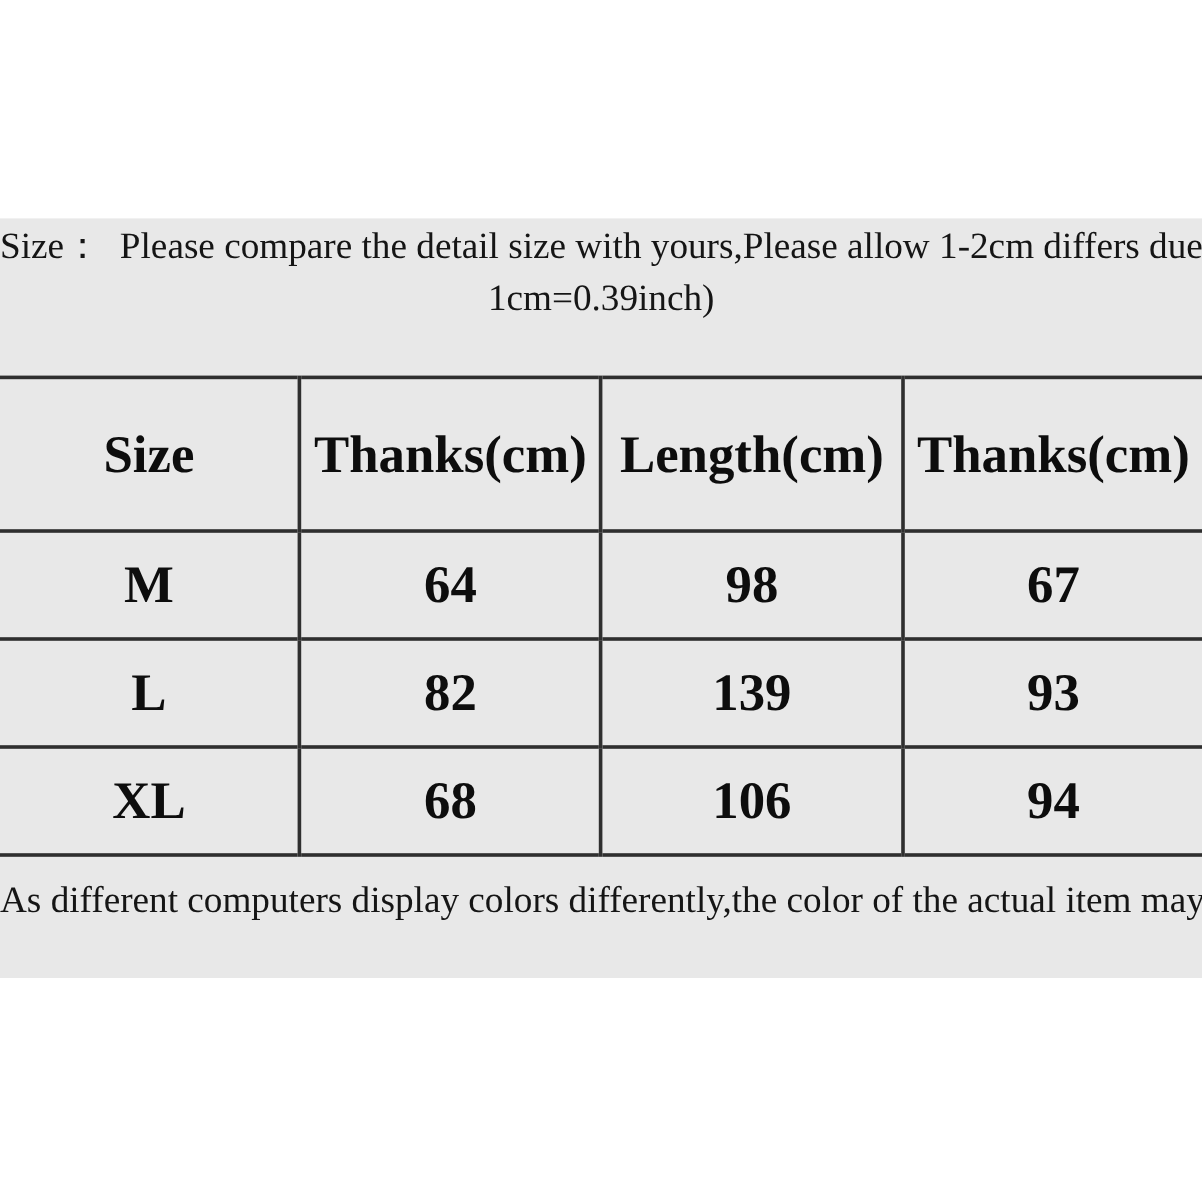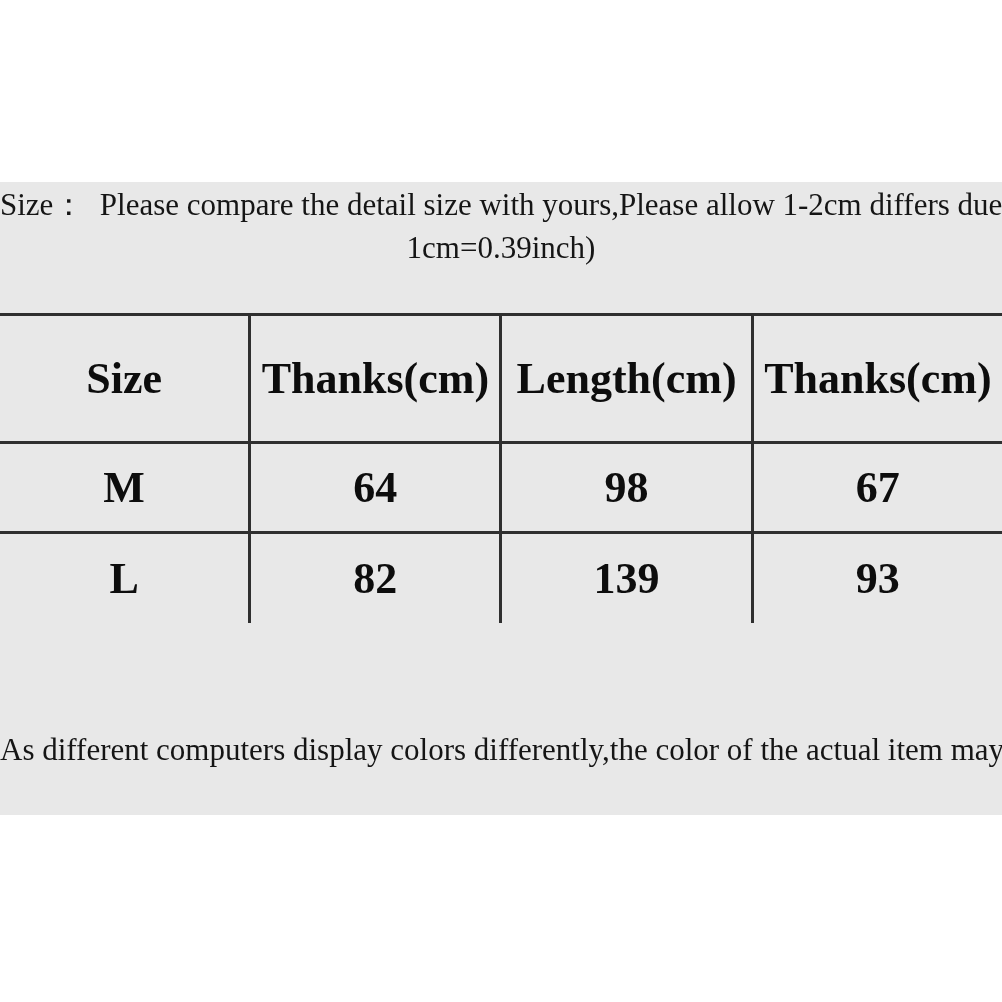--- a/index.html
+++ b/index.html
@@ -108,20 +108,26 @@
         <td>64</td>
         <td>98</td>
         <td>67</td>
       </tr>
       <tr>
         <td>L</td>
         <td>82</td>
         <td>139</td>
         <td>93</td>
       </tr>
+      <tr class="last">
+        <td>XL</td>
+        <td>68</td>
+        <td>106</td>
+        <td>94</td>
+      </tr>
     </tbody>
   </table>
 
   <div class="bottom-note">
     <span class="line">As different computers display colors differently,the color of the actual item may</span>
   </div>
 
 </div>
 
 </body></html>

